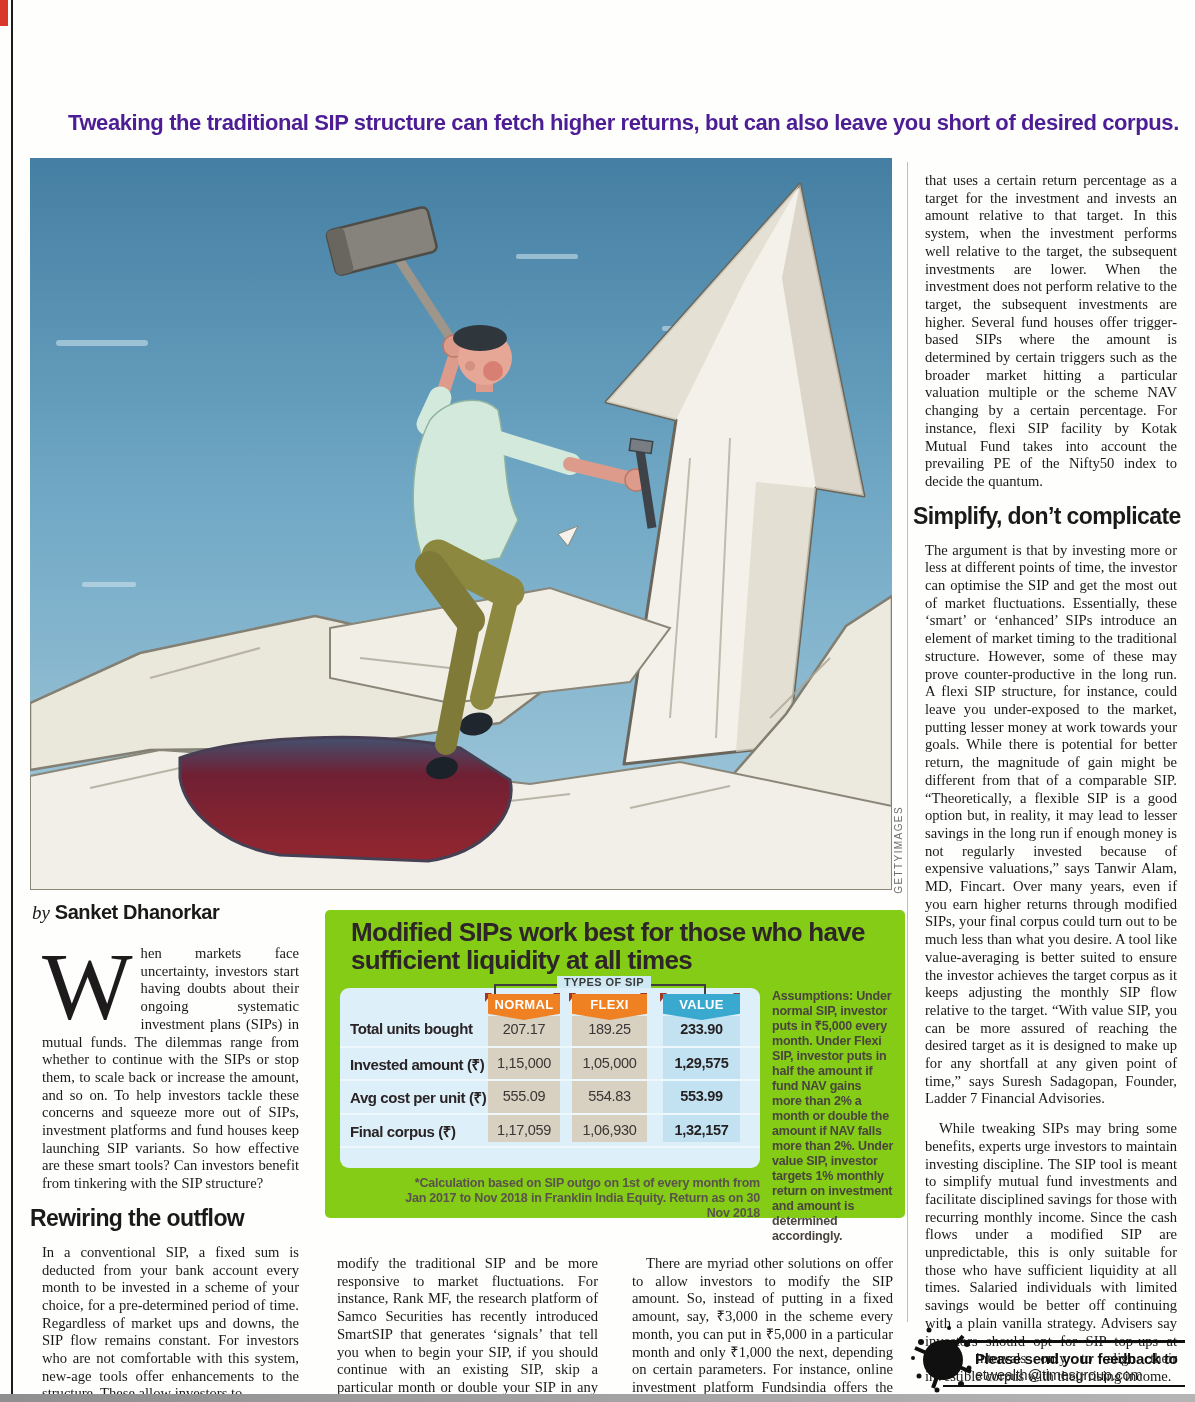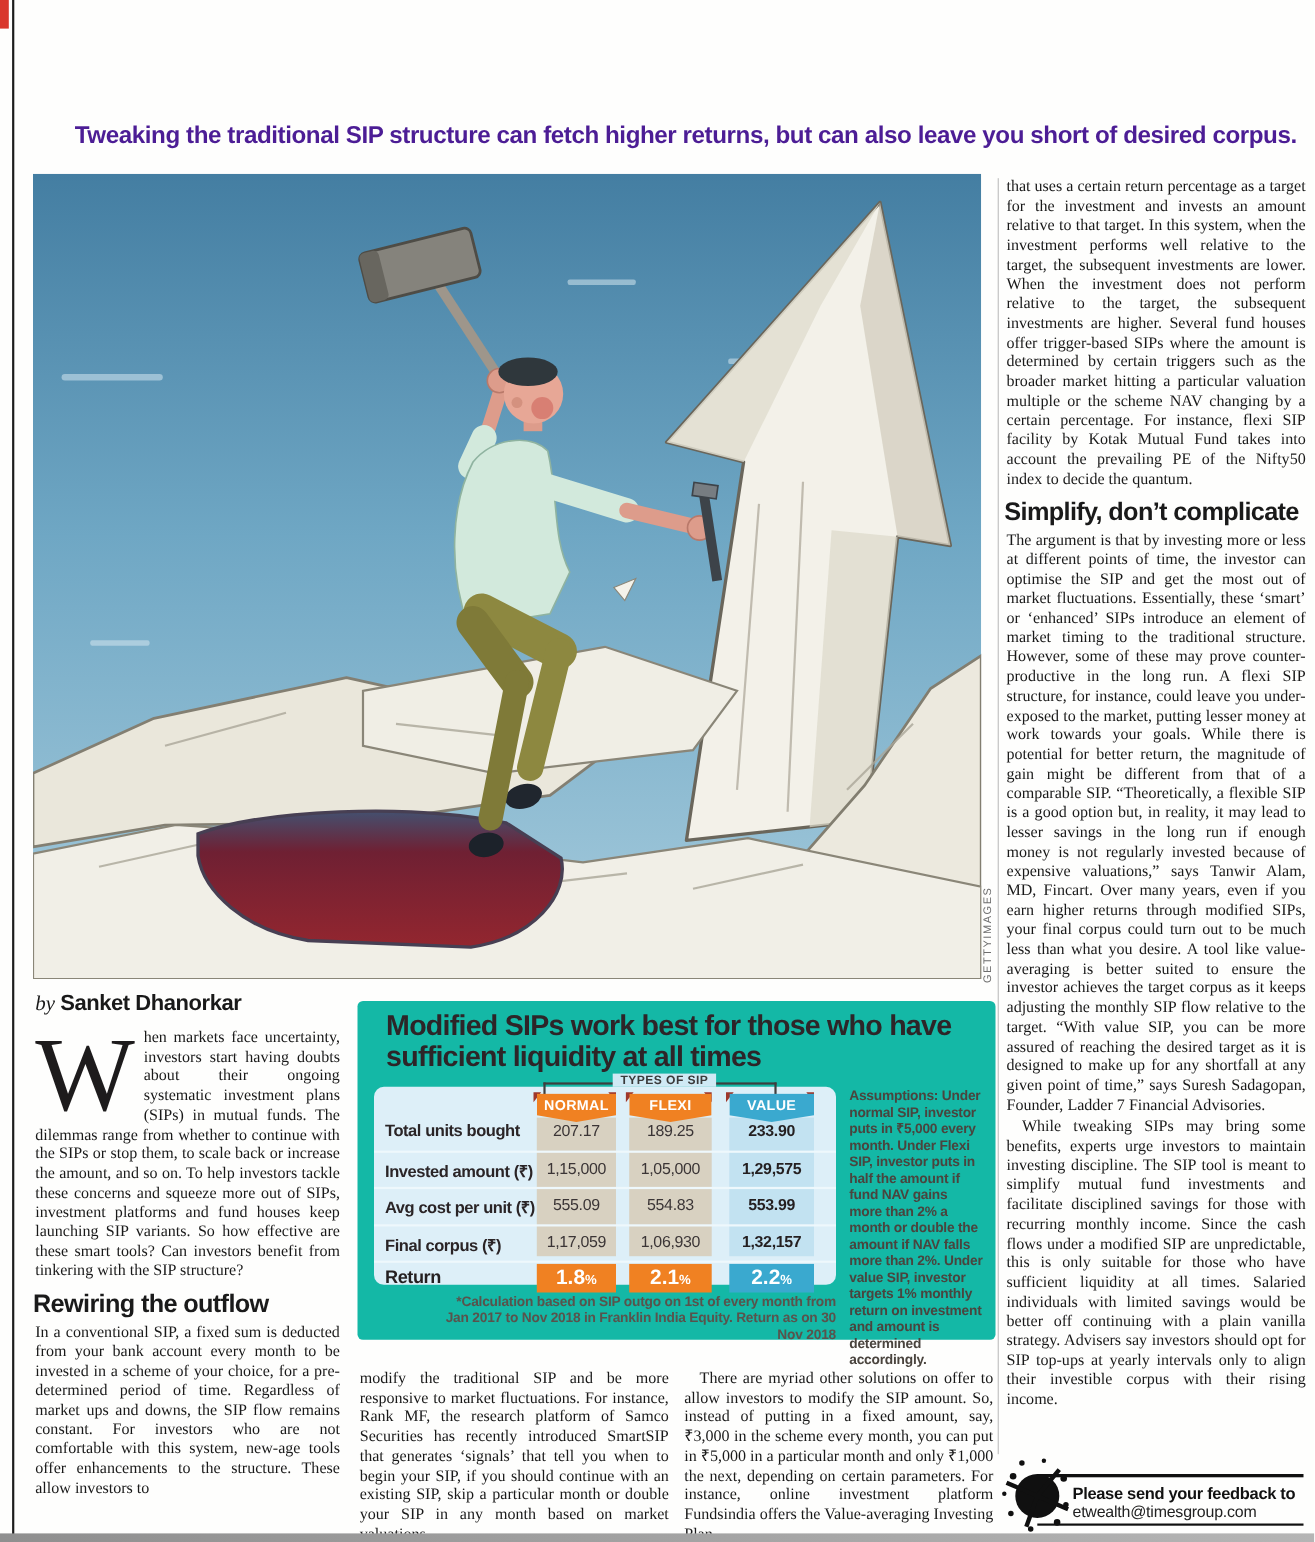--- a/index.html
+++ b/index.html
@@ -10,37 +10,37 @@
   .left-rule{left:11px;top:0;width:2px;height:1402px;background:#1c1c1c;}
   .corner-mark{left:0;top:0;width:8px;height:26px;background:#d9372c;}
   .col-rule{width:1px;background:#bdbdbd;}
   .bottom-strip{left:0;top:1394px;width:1195px;height:8px;background:linear-gradient(90deg,#8f8f8f,#b5b5b5);}
   
   .headline{left:30px;top:14px;width:1150px;font-family:"Liberation Sans",sans-serif;
             font-weight:bold;font-size:77px;letter-spacing:-2.5px;color:#1e1d1e;line-height:1.1;}
   .subhead{left:32px;top:110px;width:1150px;font-family:"Liberation Sans",sans-serif;
            font-weight:bold;font-size:22px;letter-spacing:-0.4px;color:#4c1d95;margin-left:36px;}
   
-  .bt{font-size:14.6px;line-height:17.7px;text-align:justify;margin:2px;}
+  .bt{font-size:14.6px;line-height:17.7px;text-align:justify;margin:12px;}
   .indent{text-indent:14px;}
   .h2{font-family:"Liberation Sans",sans-serif;font-weight:bold;font-size:23px;
       letter-spacing:-0.6px;color:#1a1a1a;margin:7px 0 4px 0;}
   .dropcap{float:left;font-family:"Liberation Serif",serif;font-size:96px;line-height:76px;
            padding:4px 8px 0 0;color:#1d1b1c;}
   .byline{left:32px;top:901px;font-size:19px;}
   .byline .by{font-style:italic;font-family:"Liberation Serif",serif;}
   .byline .nm{font-family:"Liberation Sans",sans-serif;font-weight:bold;font-size:20px;letter-spacing:-0.4px;}
   .col-left{left:30px;top:933px;width:281px;}
   .col-mid1{left:325px;top:1243px;width:285px;}
   .col-mid2{left:620px;top:1243px;width:285px;}
   .col-right{left:913px;top:160px;width:276px;}
   .credit{left:893px;top:806px;writing-mode:vertical-rl;transform:rotate(180deg);
           font-family:"Liberation Sans",sans-serif;font-size:10px;letter-spacing:1.4px;color:#6d6d6d;}
   
-  .info{left:325px;top:910px;width:580px;height:308px;background:#14b8a6;border-radius:5px;}
+  .info{left:325px;top:910px;width:580px;height:308px;background:#84cc16;border-radius:5px;}
   .info-title{position:absolute;left:26px;top:9px;width:530px;font-family:"Liberation Sans",sans-serif;
               font-weight:bold;font-size:26px;line-height:27.5px;letter-spacing:-0.7px;color:#2d2528;}
   .bracket{position:absolute;left:169px;top:74px;width:208px;height:9px;
            border-top:2px solid #3e3e3e;border-left:2px solid #3e3e3e;border-right:2px solid #3e3e3e;}
   .types-label{position:absolute;left:0;top:66px;width:546px;text-align:center;
                font-family:"Liberation Sans",sans-serif;font-weight:bold;font-size:11px;
                letter-spacing:0.4px;color:#3a3a3a;}
   .types-label span{background:#cfe9f4;padding:0 7px;margin-left:12px;}
   .panel{position:absolute;left:15px;top:78px;width:420px;height:180px;background:#ddeff8;border-radius:9px;}
   .strip{position:absolute;top:106px;height:126px;}
@@ -238,26 +238,20 @@
         <span class="cell c1">555.09</span>
         <span class="cell c2">554.83</span>
         <span class="cell c3">553.99</span>
       </div>
       <div class="trow">
         <span class="lbl">Final corpus (₹)</span>
         <span class="cell c1">1,17,059</span>
         <span class="cell c2">1,06,930</span>
         <span class="cell c3">1,32,157</span>
       </div>
-      <div class="rrow">
-        <span class="lbl">Return</span>
-        <span class="chip c1"><span>1.8</span><small>%</small></span>
-        <span class="chip c2"><span>2.1</span><small>%</small></span>
-        <span class="chip c3"><span>2.2</span><small>%</small></span>
-      </div>
     </div>
 
     <div class="footnote">*Calculation based on SIP outgo on 1st of every month from Jan 2017 to Nov 2018 in Franklin India Equity. Return as on 30 Nov 2018</div>
     <div class="assump">Assumptions: Under normal SIP, investor puts in ₹5,000 every month. Under Flexi SIP, investor puts in half the amount if fund NAV gains more than 2% a month or double the amount if NAV falls more than 2%. Under value SIP, investor targets 1% monthly return on investment and amount is determined accordingly.</div>
   </div>
 
   <div class="abs feedback">
     <div class="fb-rule-top"></div>
     <div class="fb-rule-bot"></div>
     <svg class="splat" width="74" height="84" viewBox="0 0 74 84">

